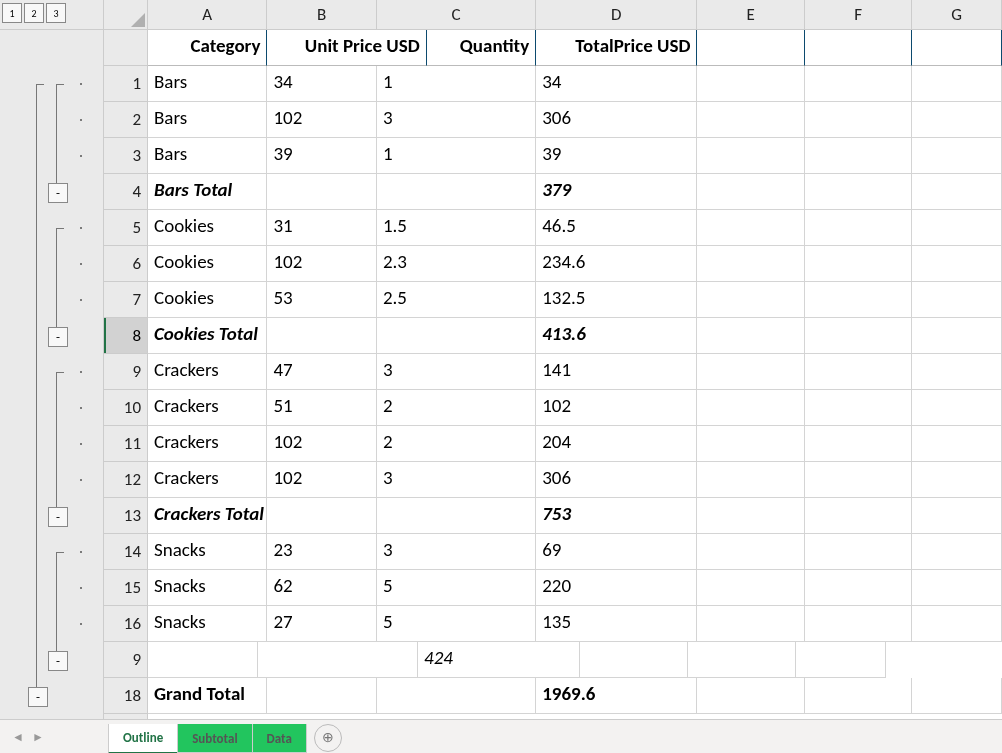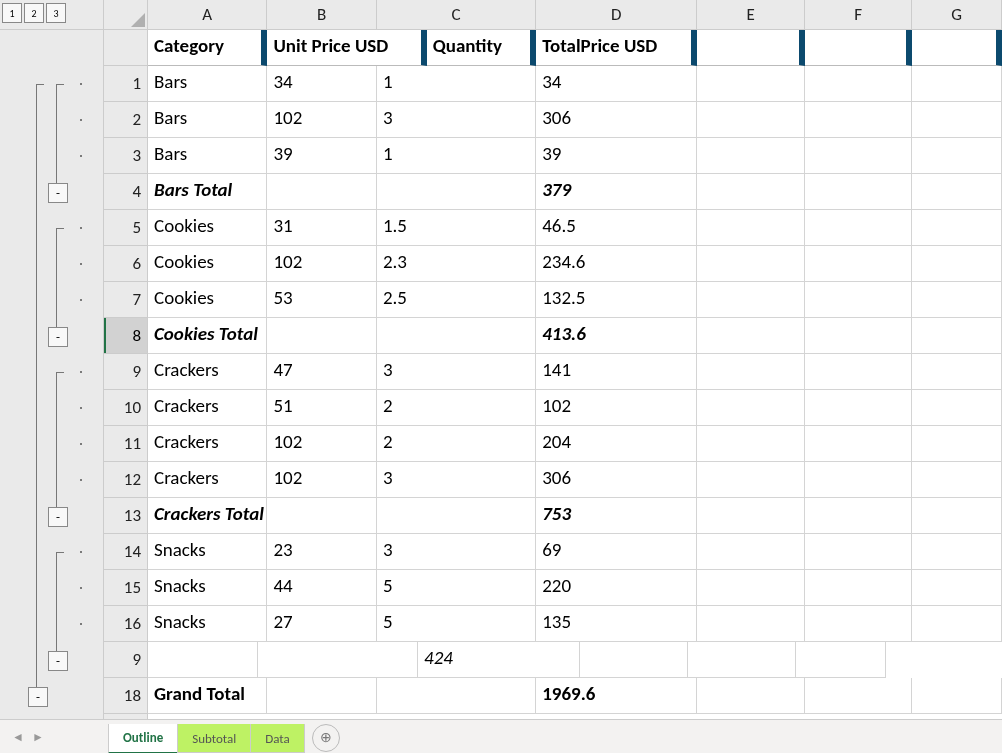--- a/index.html
+++ b/index.html
@@ -186,22 +186,22 @@
     border-right: 1px solid #d4d4d4;
     border-bottom: 1px solid #d4d4d4;
     padding: 4px 6px 0 6px;
     font-size: 19px;
     box-sizing: border-box;
     overflow: hidden;
     white-space: nowrap;
   }
   .header-row .cell {
     font-weight: bold;
-    text-align: left;
-    border-right: 6px solid #0c4a6e;
+    text-align: right;
+    border-right: 1px solid #0c4a6e;
     border-bottom: 1px solid #bbb;
   }
   .bold .cell { font-weight: bold; }
   .italic .cell { font-style: italic; }
 
   
   .cA { width: 120px; }
   .cB { width: 110px; }
   .cC { width: 160px; }
   .cD { width: 162px; }
@@ -230,23 +230,24 @@
   .tab {
     position: relative;
     height: 28px;
     padding: 0 14px;
     margin-top: 4px;
     display: flex; align-items: center;
     font-size: 13px;
     color: #555;
     border: 1px solid #ccc;
     border-top: none;
-    background: #bef264;
+    background: #22c55e;
     cursor: pointer;
     margin-right:-1px;
+    font-weight:bold;
   }
   .tab.active {
     background: #fff;
     color: #217346;
     font-weight: 600;
     border-bottom: 2px solid #217346;
     text-align: center;
   }
   .add-sheet {
     width: 26px; height: 26px;
@@ -500,21 +501,21 @@
         <div class="cell cA">Snacks</div>
         <div class="cell cB">23</div>
         <div class="cell cC">3</div>
         <div class="cell cD">69</div>
         <div class="cell cE"></div>
         <div class="cell cF"></div>
         <div class="cell cG"></div>
       </div>
       <div class="grid-row ">
         <div class="cell cA">Snacks</div>
-        <div class="cell cB">44</div>
+        <div class="cell cB">62</div>
         <div class="cell cC">5</div>
         <div class="cell cD">220</div>
         <div class="cell cE"></div>
         <div class="cell cF"></div>
         <div class="cell cG"></div>
       </div>
       <div class="grid-row ">
         <div class="cell cA">Snacks</div>
         <div class="cell cB">27</div>
         <div class="cell cC">5</div>

